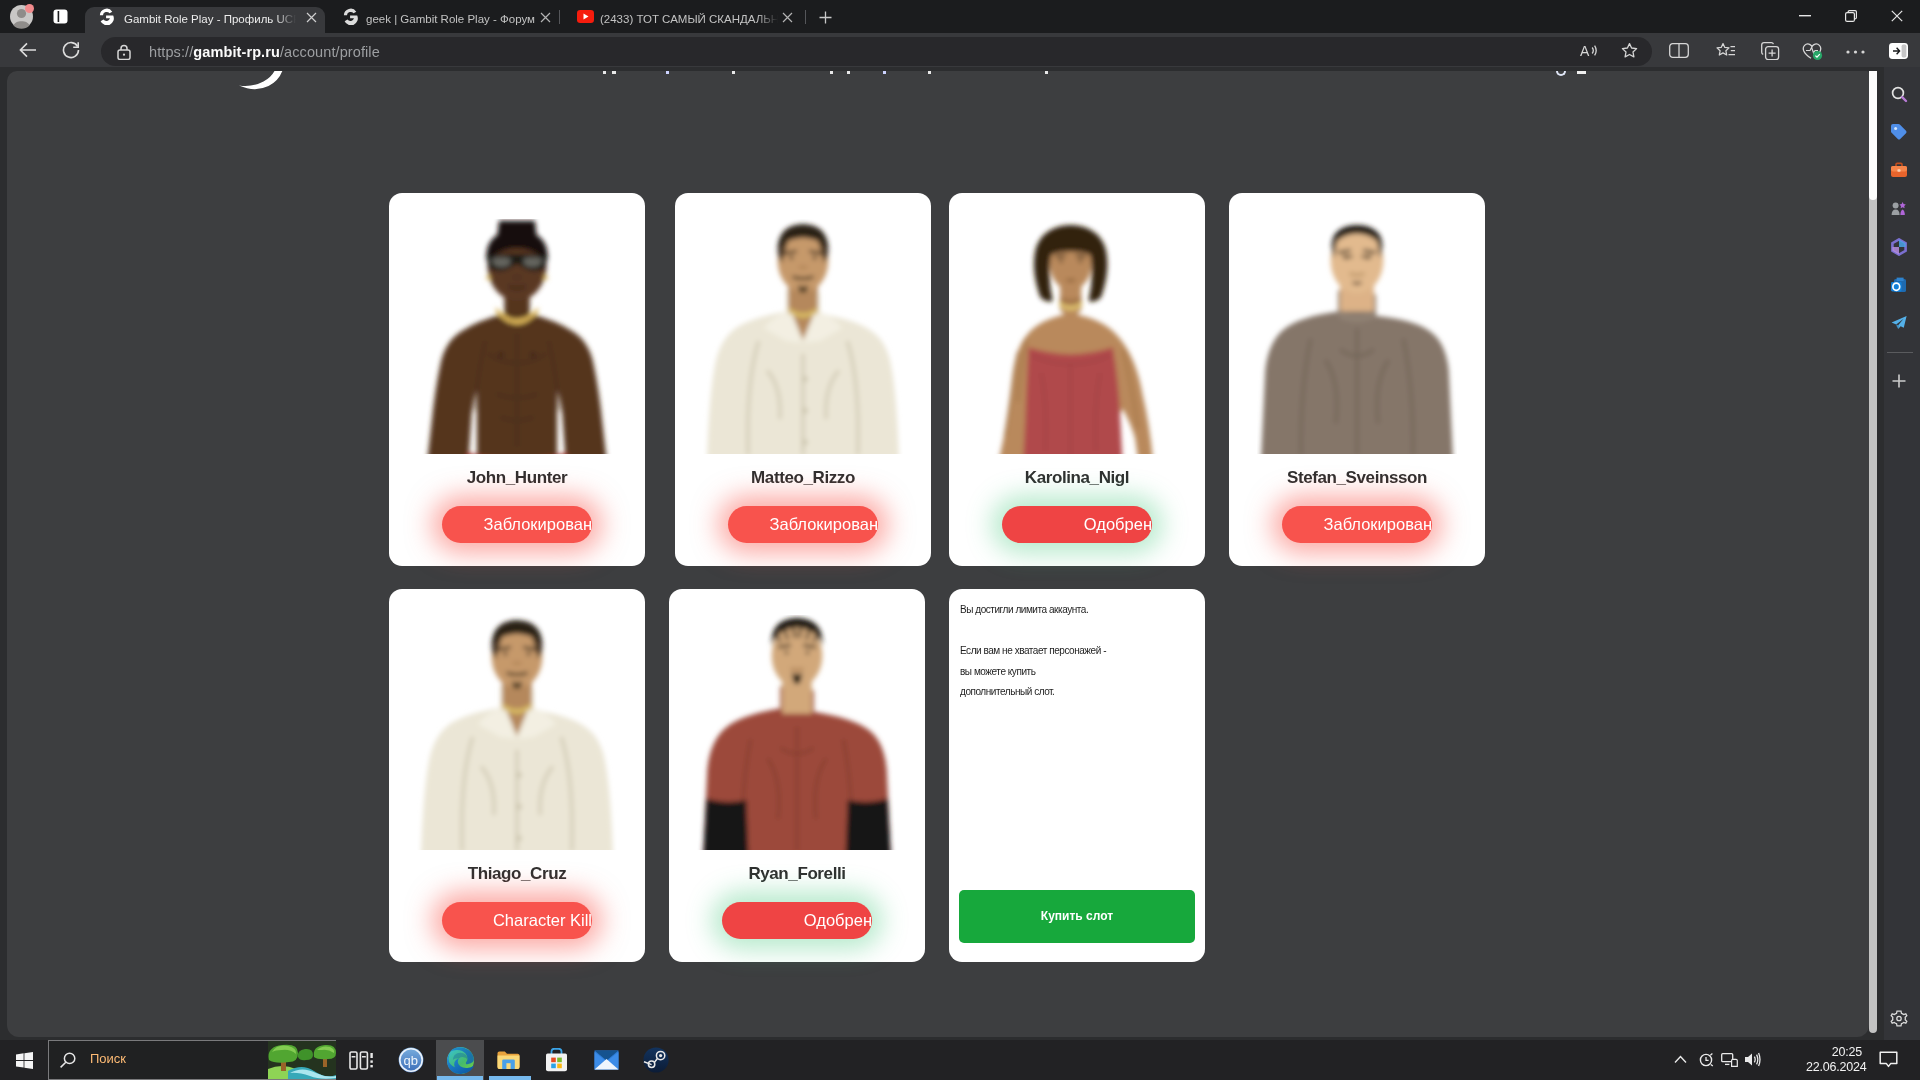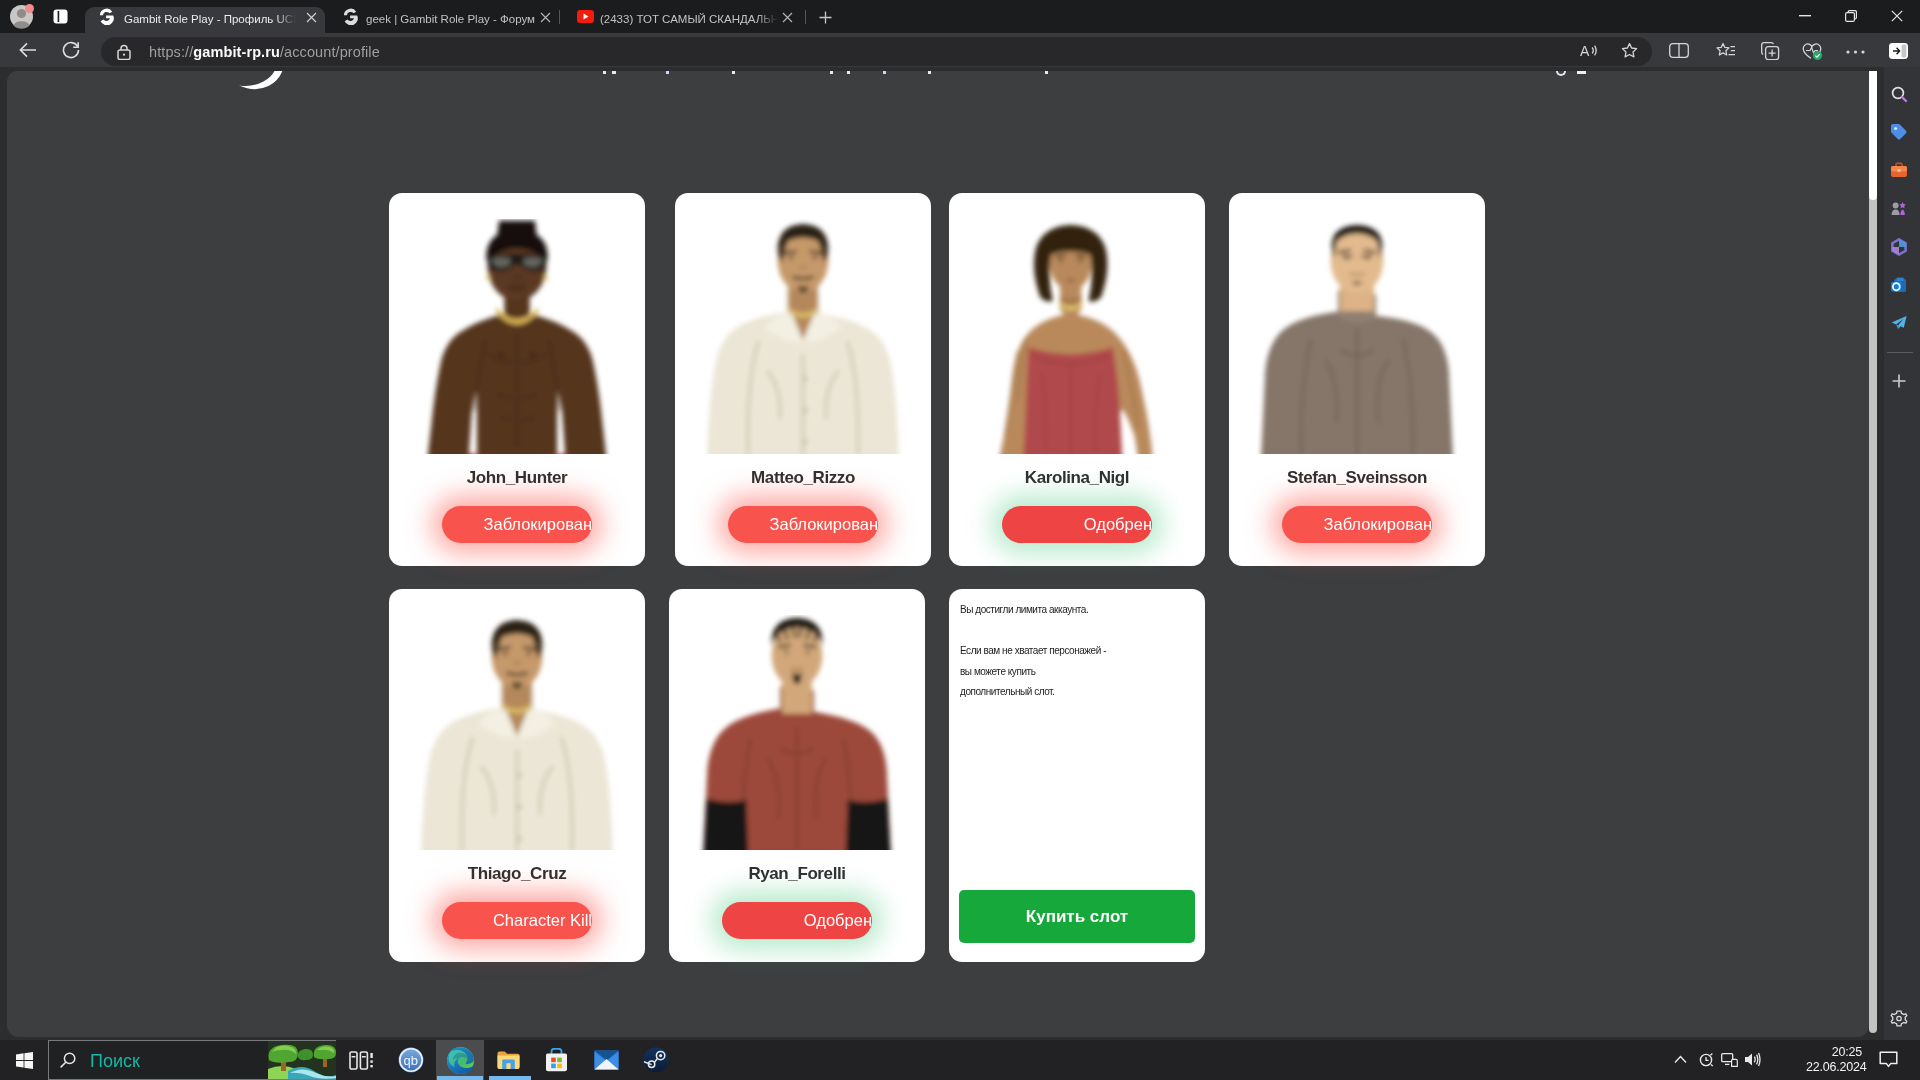--- a/index.html
+++ b/index.html
@@ -26,26 +26,26 @@
 
 
 .card { position:absolute; width:256px; height:373px; background:#fff; border-radius:13px; }
 .cname { position:absolute; width:100%; text-align:center; top:275px; font-size:17px; font-weight:bold; color:#2f2f2f; letter-spacing:-0.4px; }
 .pill { position:absolute; left:53px; top:313px; width:150px; height:37px; border-radius:19px; color:#fff; font-size:16.5px; text-align:right; line-height:36px; }
 .pill.red { background:#f8534d; box-shadow:0 0 26px 10px rgba(250,85,75,0.5); }
 .pill.green { background:#ef4444; box-shadow:0 0 26px 10px rgba(70,200,125,0.4); }
 .charimg { position:absolute; left:28px; top:26px; width:200px; height:235px; }
 
 #infocard .txt { position:absolute; left:11px; top:11px; width:245px; font-size:10px; color:#1e1e1e; line-height:20.5px; letter-spacing:-0.45px; white-space:nowrap; }
-#buyslot { position:absolute; left:10px; top:301px; width:236px; height:53px; background:#17a83c; border-radius:5px; color:#fff; font-size:17px; font-weight:bold; text-align:center; line-height:53px; }
+#buyslot { position:absolute; left:10px; top:301px; width:236px; height:53px; background:#17a83c; border-radius:5px; color:#fff; font-size:12px; font-weight:bold; text-align:center; line-height:53px; }
 
 
 #taskbar { position:absolute; left:0; top:1040px; width:1920px; height:40px; background:#222224; }
 #searchbox { position:absolute; left:48px; top:1040px; width:288px; height:40px; background:#202122; border:1px solid #7a7a7c; overflow:hidden; }
-#searchtxt { position:absolute; left:90px; top:1051px; font-size:18px; color:#14b8a6; }
+#searchtxt { position:absolute; left:90px; top:1051px; font-size:13px; color:#fdba74; }
 #edgetile { position:absolute; left:436px; top:1040px; width:48px; height:40px; background:#4b4c4e; }
 .underline { position:absolute; top:1076px; height:4px; background:#76b9ed; }
 #clock { position:absolute; left:1806px; top:1045px; width:56px; text-align:right; color:#f2f2f2; font-size:12.5px; letter-spacing:-0.2px; line-height:15px; }
 </style>
 </head>
 <body>
 
 <div id="titlebar"></div>
 <div id="toolbar"></div>
 <div id="activetab"></div>

